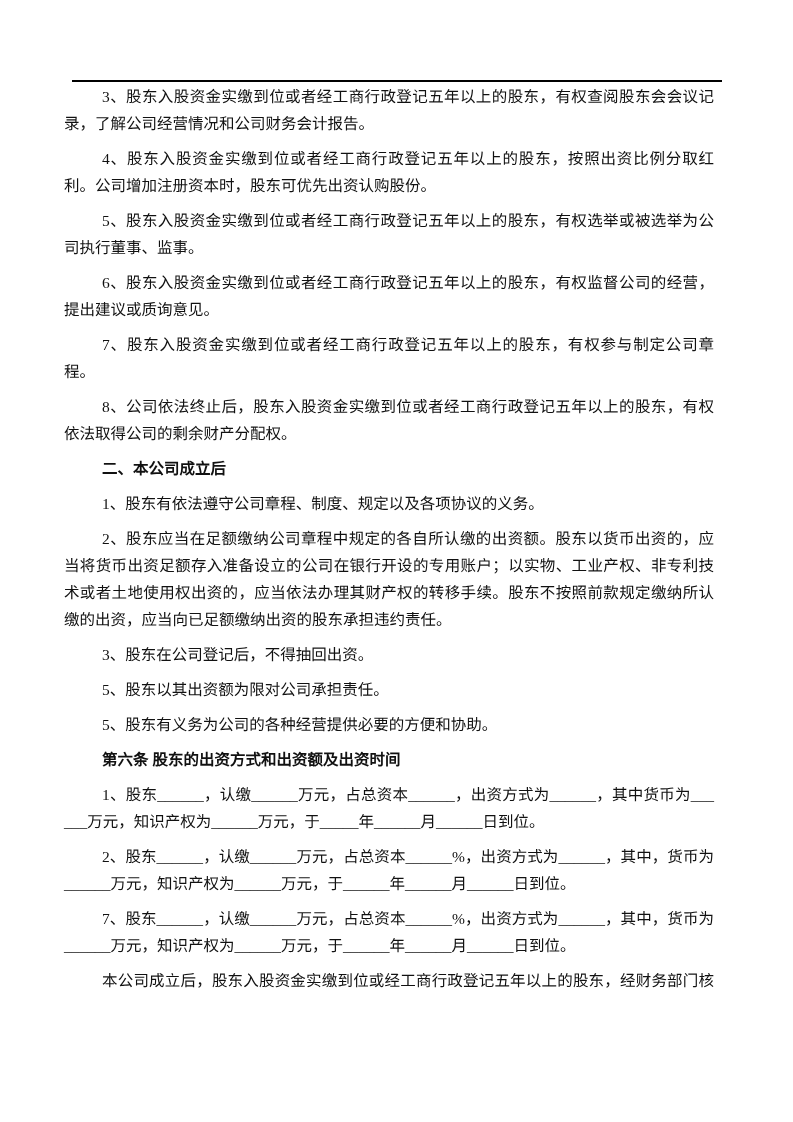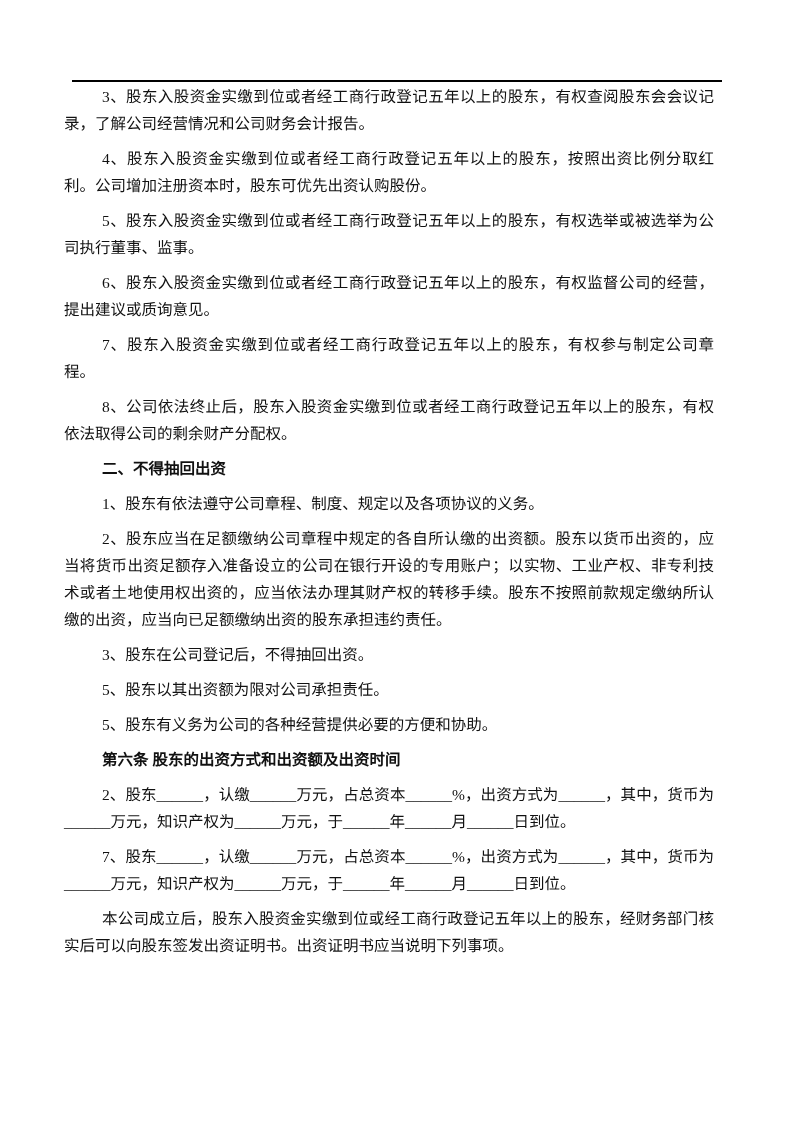--- a/index.html
+++ b/index.html
@@ -61,30 +61,31 @@
   <div class="content">
     <div class="header-rule"></div>
 
     <p class="para first">3、股东入股资金实缴到位或者经工商行政登记五年以上的股东，有权查阅股东会会议记录，了解公司经营情况和公司财务会计报告。</p>
     <p class="para">4、股东入股资金实缴到位或者经工商行政登记五年以上的股东，按照出资比例分取红利。公司增加注册资本时，股东可优先出资认购股份。</p>
     <p class="para">5、股东入股资金实缴到位或者经工商行政登记五年以上的股东，有权选举或被选举为公司执行董事、监事。</p>
     <p class="para">6、股东入股资金实缴到位或者经工商行政登记五年以上的股东，有权监督公司的经营，提出建议或质询意见。</p>
     <p class="para">7、股东入股资金实缴到位或者经工商行政登记五年以上的股东，有权参与制定公司章程。</p>
     <p class="para">8、公司依法终止后，股东入股资金实缴到位或者经工商行政登记五年以上的股东，有权依法取得公司的剩余财产分配权。</p>
 
-    <p class="para heading">二、不得抽回出资</p>
+    <p class="para heading">二、本公司成立后</p>
 
     <p class="para">1、股东有依法遵守公司章程、制度、规定以及各项协议的义务。</p>
     <p class="para">2、股东应当在足额缴纳公司章程中规定的各自所认缴的出资额。股东以货币出资的，应当将货币出资足额存入准备设立的公司在银行开设的专用账户；以实物、工业产权、非专利技术或者土地使用权出资的，应当依法办理其财产权的转移手续。股东不按照前款规定缴纳所认缴的出资，应当向已足额缴纳出资的股东承担违约责任。</p>
     <p class="para">3、股东在公司登记后，不得抽回出资。</p>
     <p class="para">5、股东以其出资额为限对公司承担责任。</p>
     <p class="para">5、股东有义务为公司的各种经营提供必要的方便和协助。</p>
 
     <p class="para heading">第六条 股东的出资方式和出资额及出资时间</p>
 
+    <p class="para">1、股东______，认缴______万元，占总资本______，出资方式为______，其中货币为______万元，知识产权为______万元，于_____年______月______日到位。</p>
     <p class="para">2、股东______，认缴______万元，占总资本______%，出资方式为______，其中，货币为______万元，知识产权为______万元，于______年______月______日到位。</p>
     <p class="para">7、股东______，认缴______万元，占总资本______%，出资方式为______，其中，货币为______万元，知识产权为______万元，于______年______月______日到位。</p>
 
     <p class="para">本公司成立后，股东入股资金实缴到位或经工商行政登记五年以上的股东，经财务部门核实后可以向股东签发出资证明书。出资证明书应当说明下列事项。</p>
   </div>
 
   <div class="footer">
     <span>第 2 页 共 10 页</span>
   </div>
 </div>

